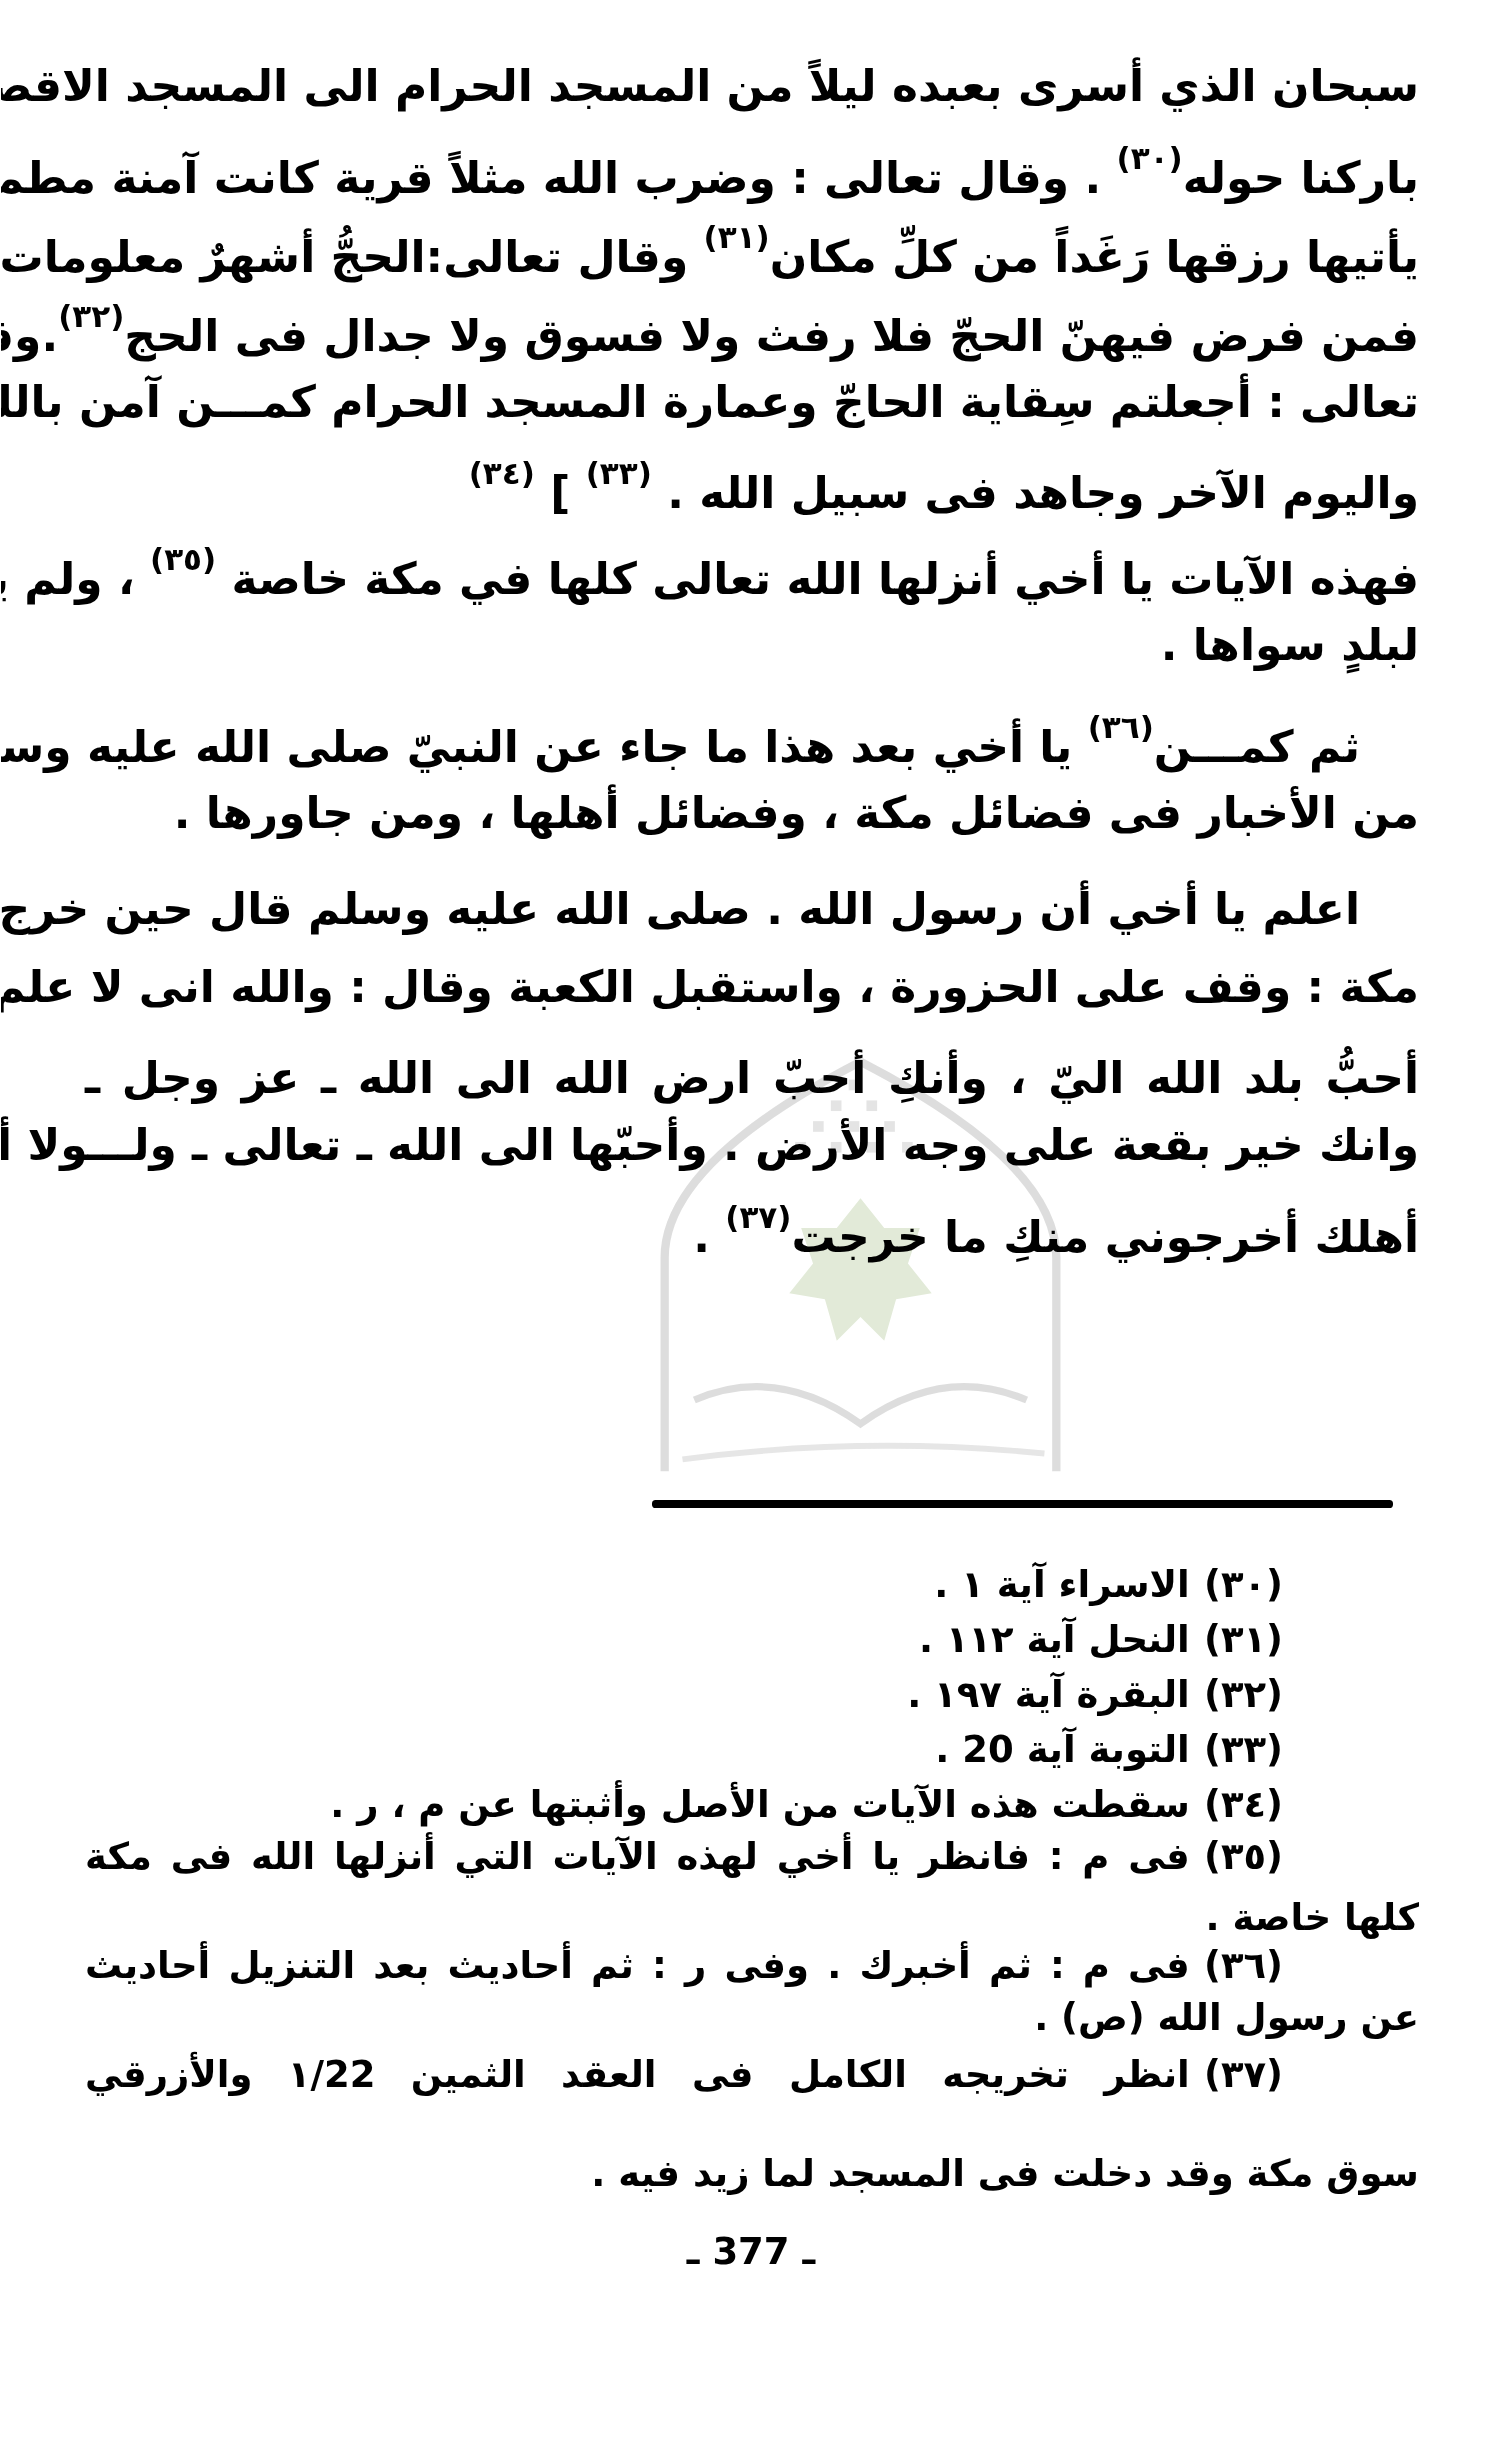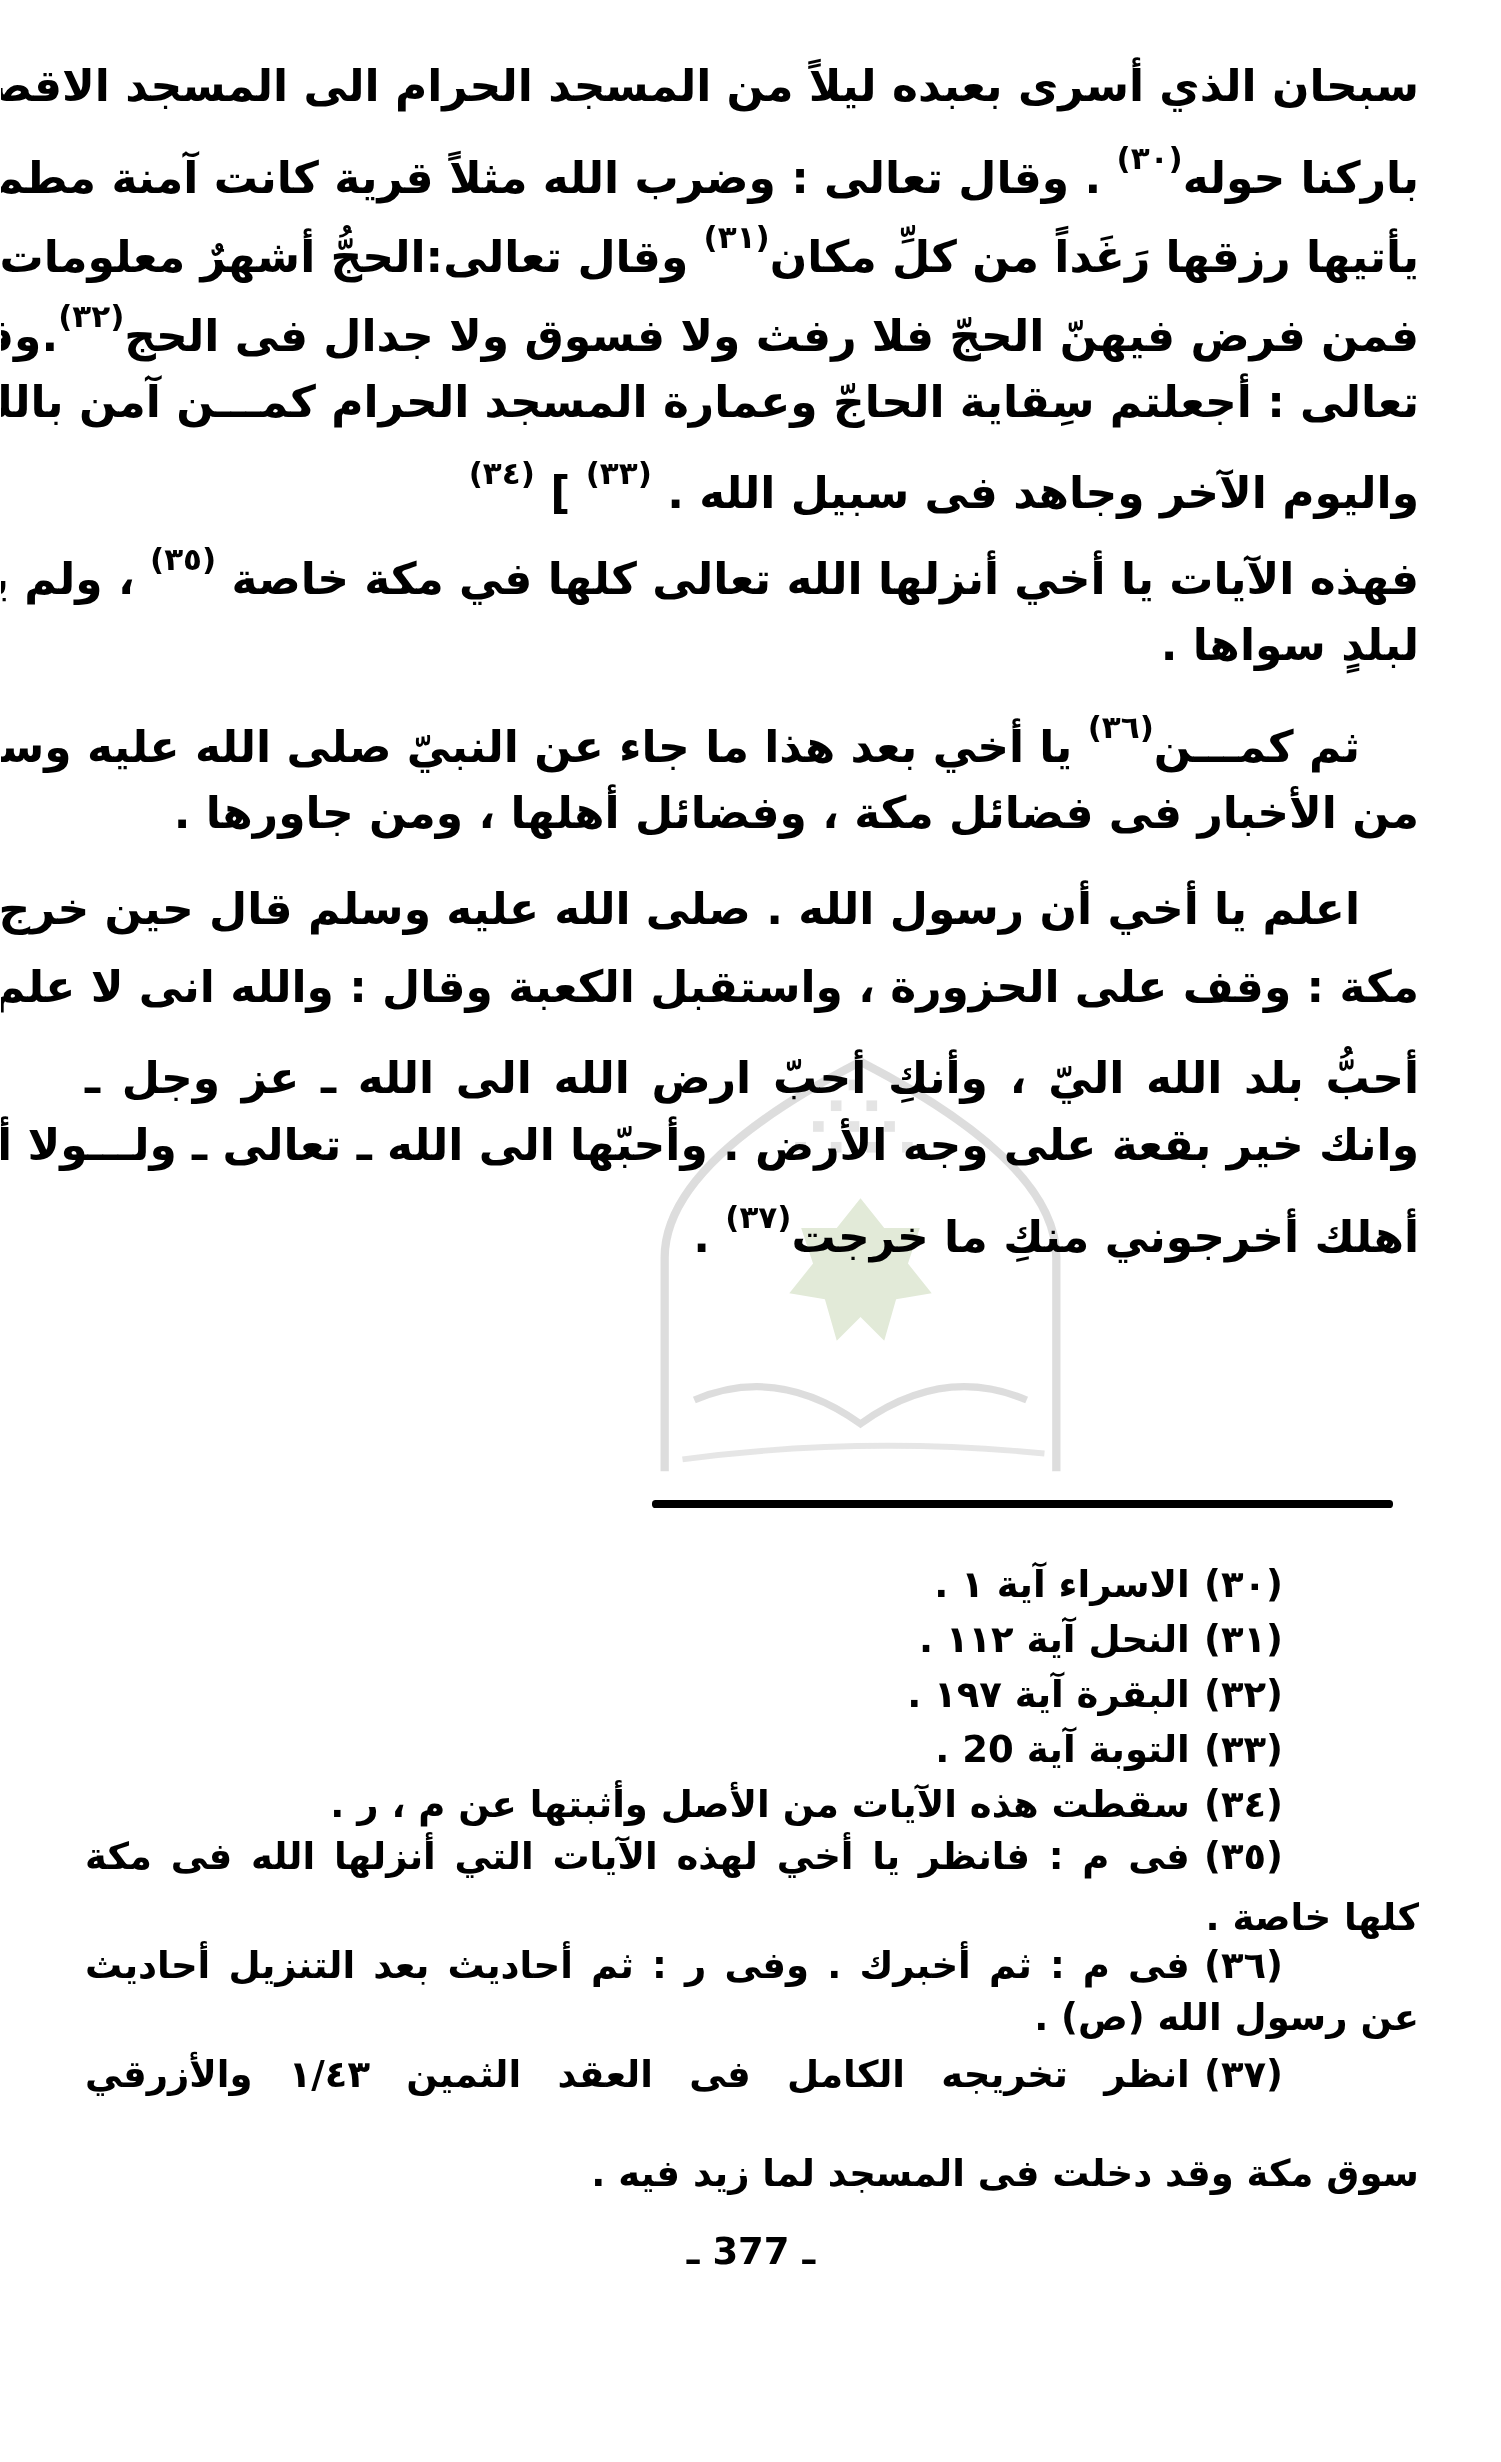--- a/index.html
+++ b/index.html
@@ -122,19 +122,19 @@
   </div>
   <div class="fn justify" style="top:1838px; right:219px; width:1198px;">
     <span class="num">(٣٥)</span><span>فى م : فانظر يا أخي لهذه الآيات التي أنزلها الله فى مكة</span>
   </div>
   <div class="fn" style="top:1891px;margin-top:8px;">كلها خاصة .</div>
   <div class="fn justify" style="top:1947px; right:219px; width:1198px;">
     <span class="num">(٣٦)</span><span>فى م : ثم أخبرك . وفى ر : ثم أحاديث بعد التنزيل أحاديث</span>
   </div>
   <div class="fn" style="top:1999px;">عن رسول الله (ص) .</div>
   <div class="fn justify" style="top:2056px; right:219px; width:1198px;">
-    <span class="num">(٣٧)</span><span>انظر تخريجه الكامل فى العقد الثمين ١/٤٣ والأزرقي</span>
+    <span class="num">(٣٧)</span><span>انظر تخريجه الكامل فى العقد الثمين ١/22 والأزرقي</span>
   </div>
   <div class="fn" style="top:2155px;">سوق مكة وقد دخلت فى المسجد لما زيد فيه .</div>
 
   <div class="page-number" style="top:2230px;">ـ 377 ـ</div>
 </div>
 
 
 </body></html>

